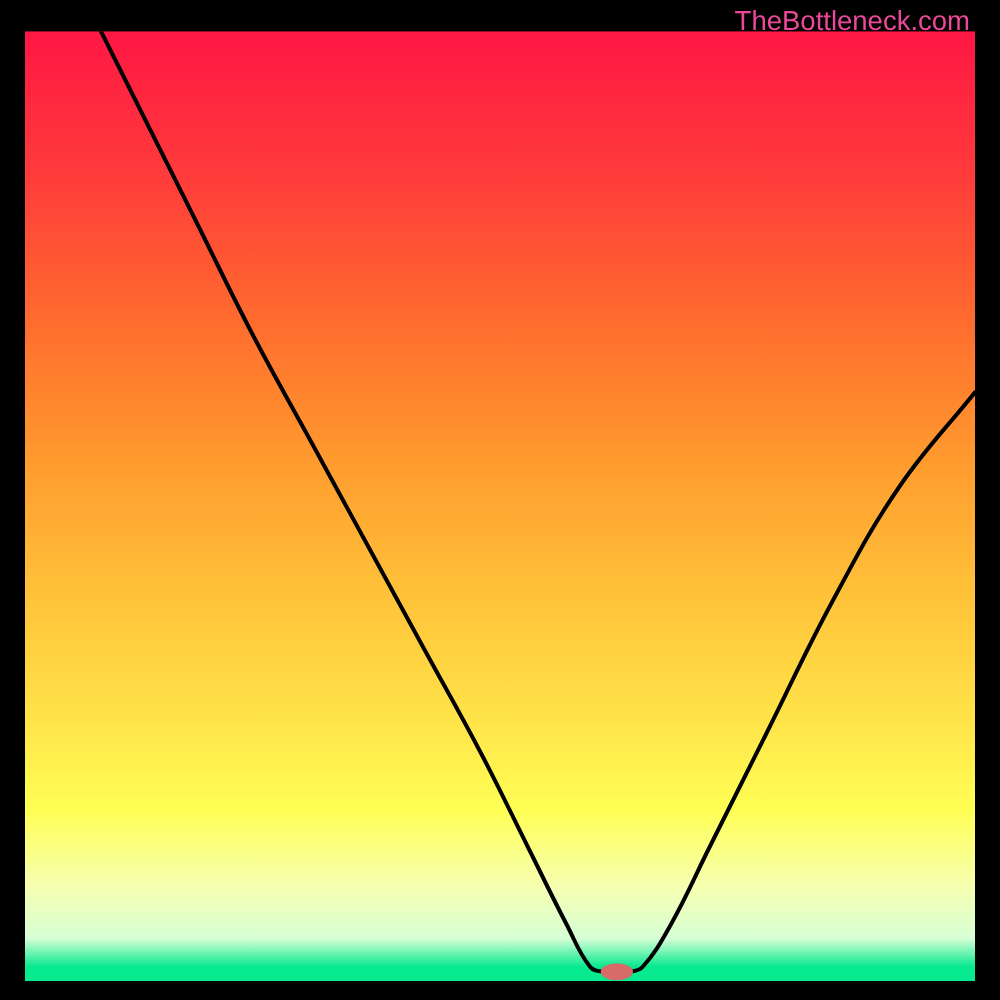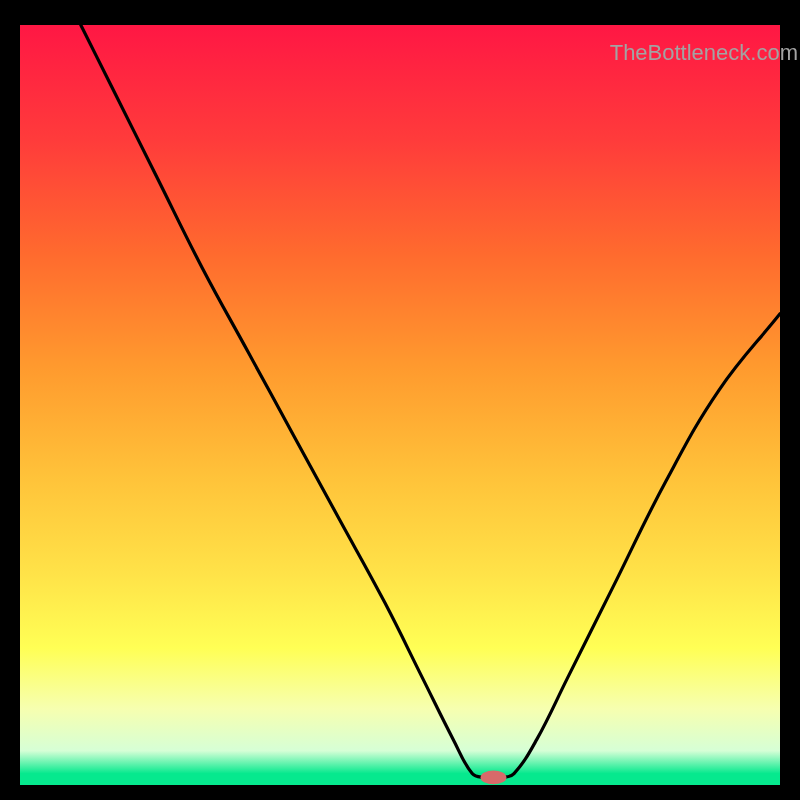--- a/index.html
+++ b/index.html
@@ -7,26 +7,25 @@
     padding: 0;
     width: 800px;
     height: 800px;
     background: #000;
     position: relative;
     font-family: Arial, sans-serif;
   }
   .watermark {
     position: absolute;
     top: 4px;
-    right: 2px;
-    color: #a3a3a3;
+    right: 24px;
+    color: #ec4899;
     font-size: 22px;
     font-weight: 500;
     z-index: 10;
-    margin-top: 36px;
   }
   .chart-area {
     position: absolute;
     left: 20px;
     top: 25px;
     width: 760px;
     height: 760px;
   }
   svg {
     display: block;

